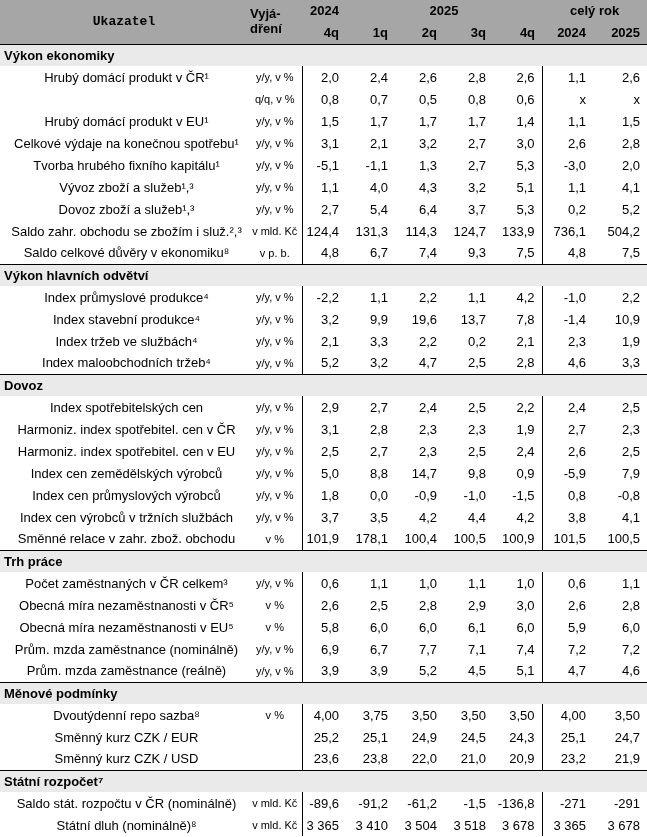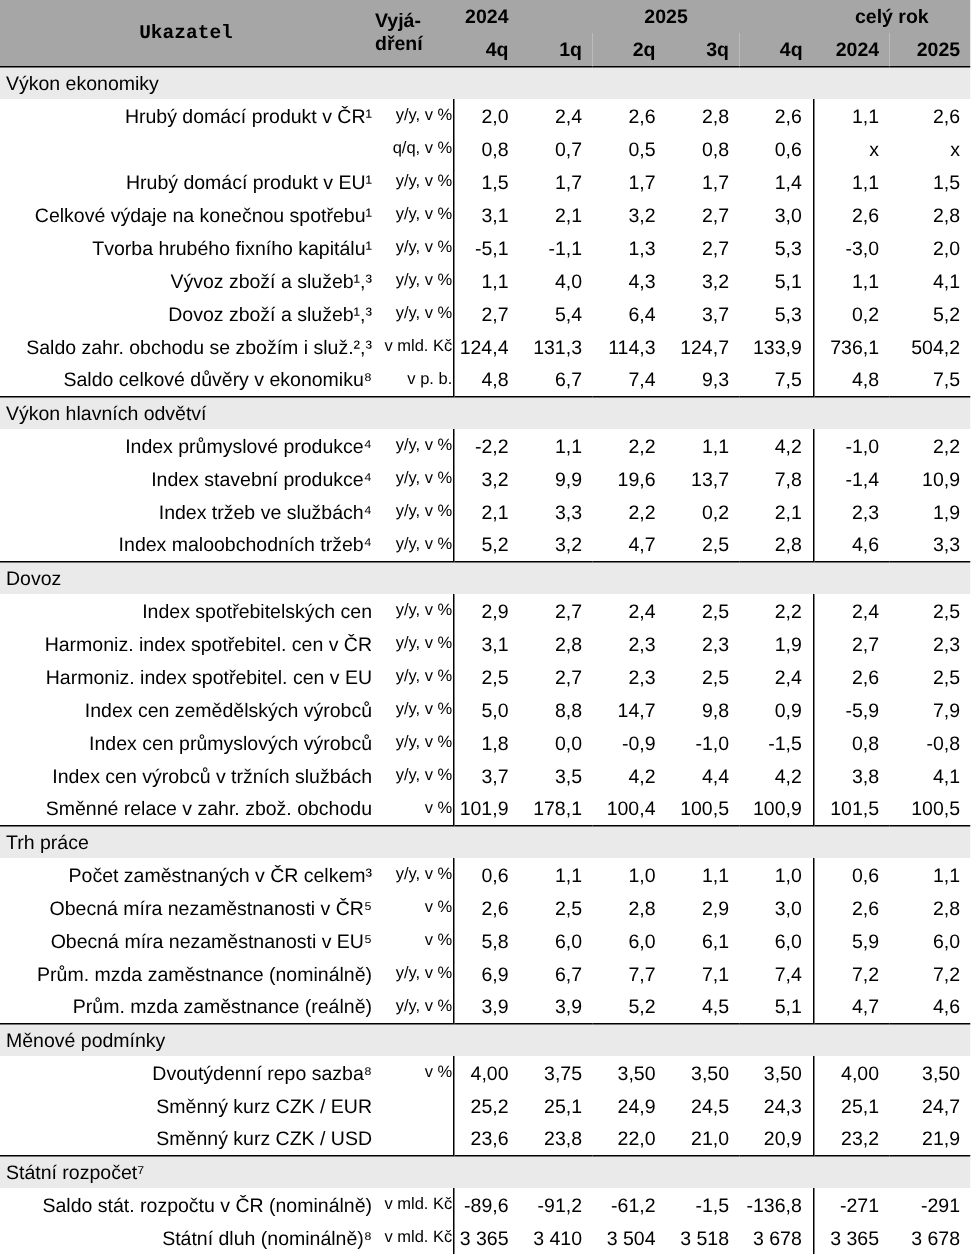--- a/index.html
+++ b/index.html
@@ -28,31 +28,31 @@
     padding:0;vertical-align:middle;
   }
   thead tr{height:22px;}
   thead .th-ind{text-align:center;font-family:Liberation Mono, monospace;}
   thead .th-expr{text-align:left;padding-left:2px;margin-top:36px;}
   thead .num{text-align:right;padding-right:7px;}
   thead .grp{text-align:center;}
   thead tr.h2 th{border-bottom:1.5px solid var(--grid);text-align:right;}
   tr.section td{
     background:var(--section-bg);
-    font-weight:normal;font-size:13px;
+    font-weight:bold;font-size:13px;
     padding:2px 0 2px 4px;text-align:left;
     border-top:1px solid var(--grid);
     height:22px;
   }
   tbody tr.data{height:22px;}
   td.label{
-    font-size:13px;text-align:right;padding:0 0 0 5px;white-space:nowrap;overflow:hidden;margin-top:20px;
+    font-size:13px;text-align:center;padding:0 0 0 5px;white-space:nowrap;overflow:hidden;margin-top:20px;
   }
   td.expr{
-    font-size:11px;text-align:right;padding:0;white-space:nowrap;
+    font-size:11px;text-align:center;padding:0;white-space:nowrap;
   }
   td.val{
     font-size:13px;text-align:right;padding:0 7px 0 0;white-space:nowrap;
   }
   td.sep{border-left:1px solid var(--grid);}
 </style>
 </head>
 <body>
 
 <table>

